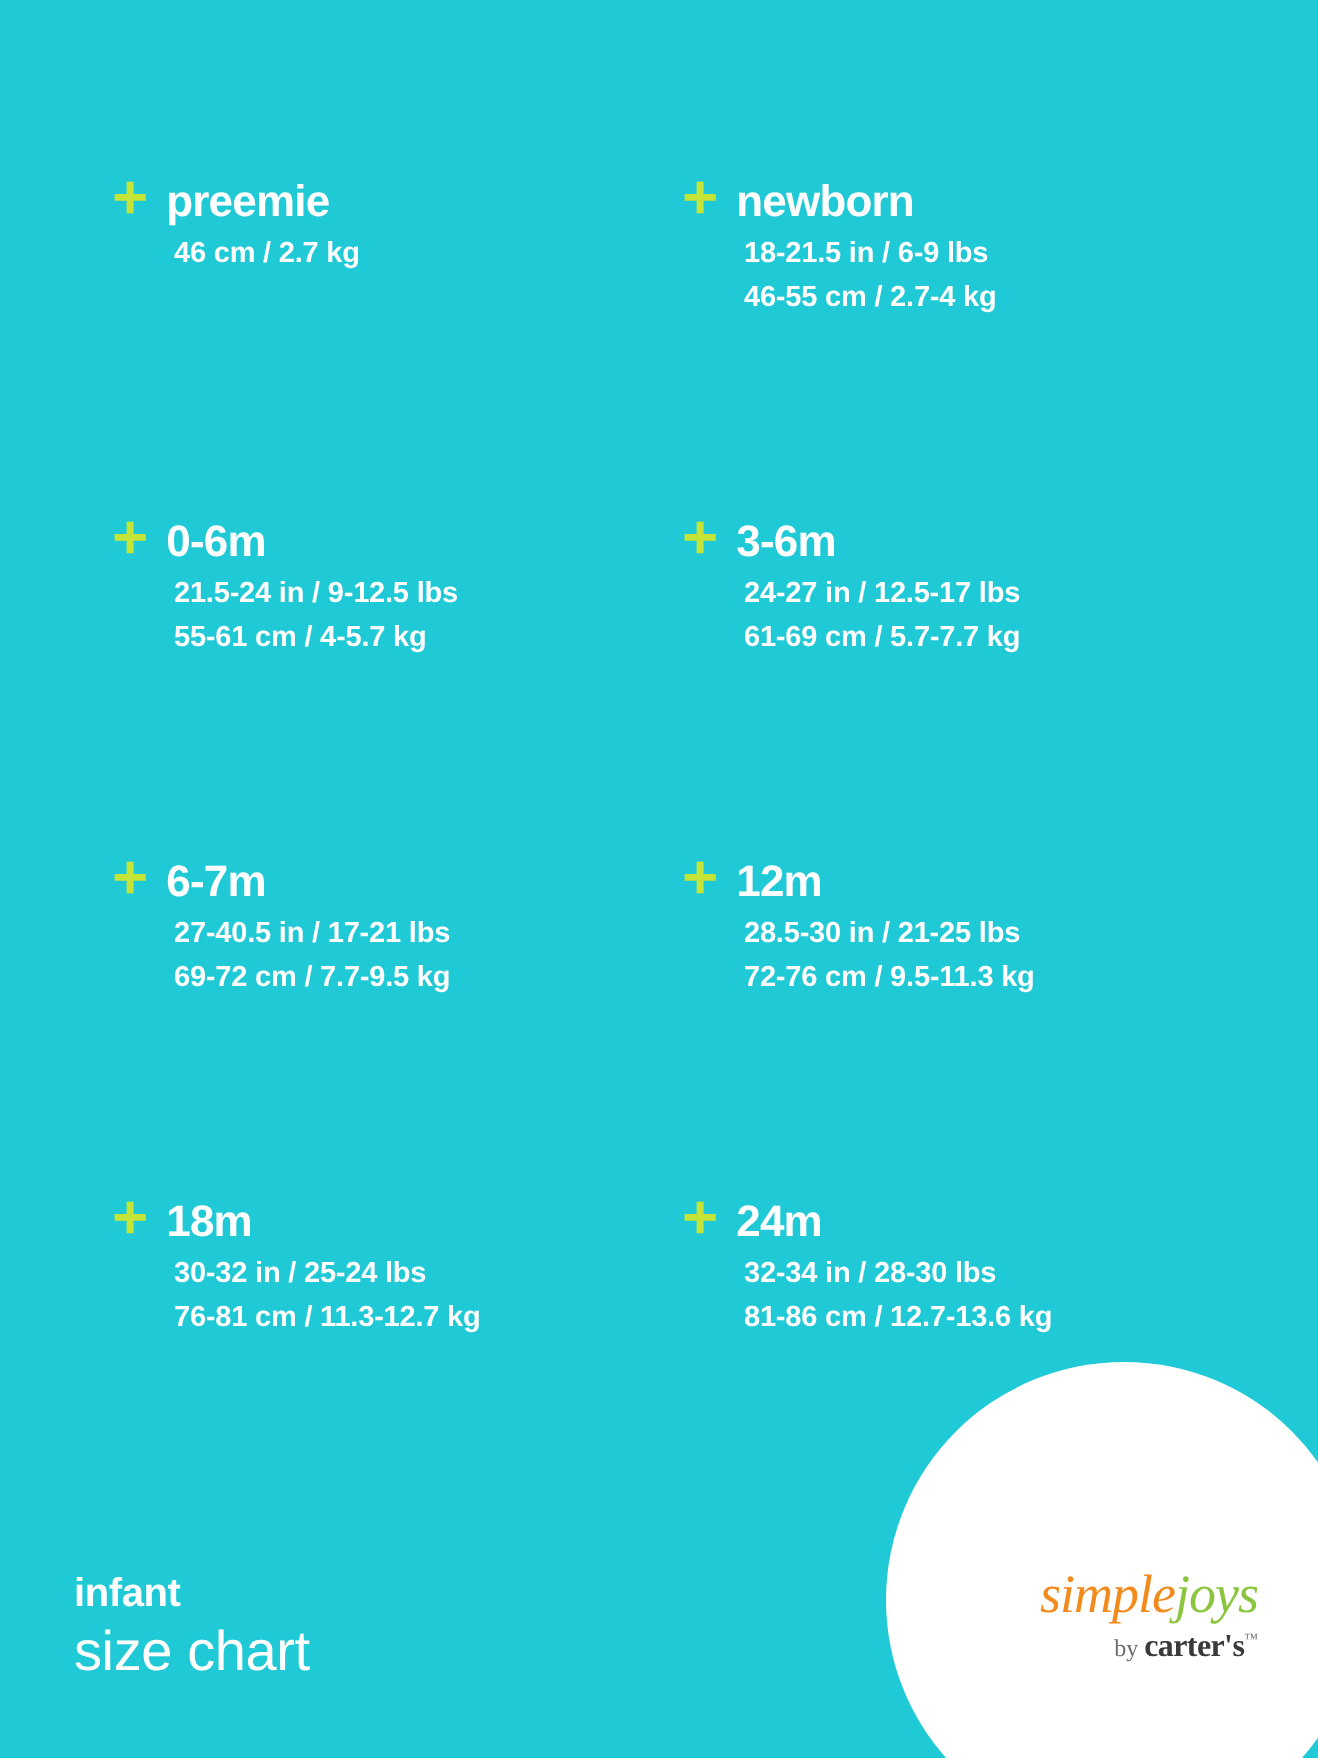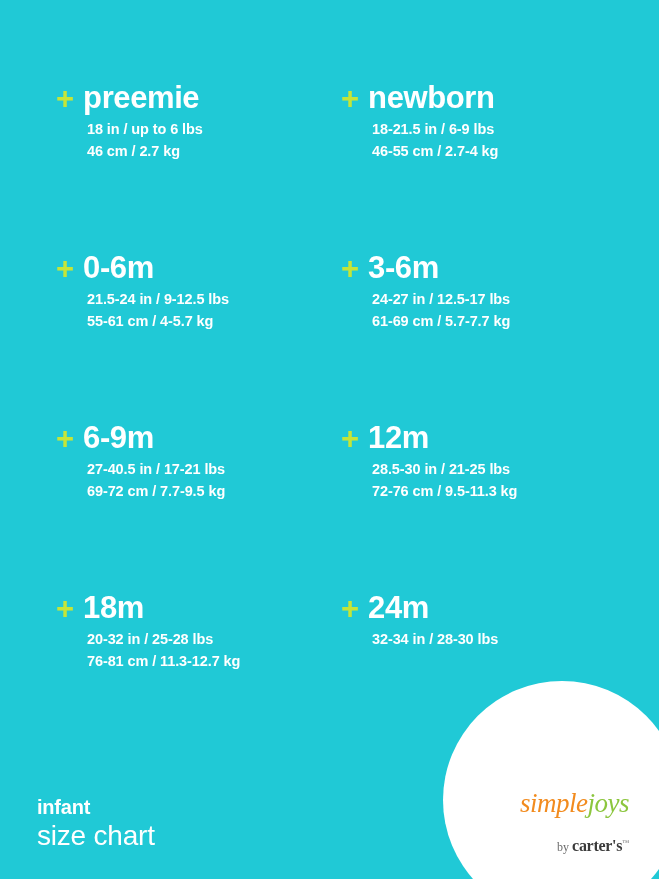--- a/index.html
+++ b/index.html
@@ -40,37 +40,37 @@
     color: #c4e538;
     font-size: 31px;
     font-weight: bold;
     line-height: 1;
     margin-right: 9px;
     position: relative;
     top: 1px;
   }
   .size-name {
     color: #ffffff;
-    font-size: 31px;
+    font-size: 22px;
     font-weight: bold;
     letter-spacing: -0.4px;
     line-height: 1.05;
   }
   .meas {
     color: #ffffff;
     font-size: 14.5px;
     font-weight: bold;
     line-height: 1.55;
     margin-left: 31px;
     letter-spacing: -0.1px;
   }
   .footer-title {
     position: absolute;
     left: 37px;
-    bottom: 26px;
+    bottom: 36px;
     color: #ffffff;
   }
   .footer-title .line1 {
     font-size: 20px;
     font-weight: bold;
     line-height: 1.15;
     letter-spacing: -0.2px;
   }
   .footer-title .line2 {
     font-size: 28px;
@@ -83,21 +83,21 @@
     right: -22px;
     bottom: -40px;
     width: 238px;
     height: 238px;
     background: #ffffff;
     border-radius: 50%;
   }
   .logo-inner {
     position: absolute;
     right: 30px;
-    bottom: 24px;
+    bottom: 46px;
     text-align: right;
     width: 190px;
   }
   .logo-line1 {
     font-size: 27px;
     line-height: 1;
     white-space: nowrap;
     font-family: "Liberation Serif", serif;
   }
   .logo-simple {
@@ -106,21 +106,21 @@
     font-weight: normal;
     letter-spacing: -0.5px;
   }
   .logo-joys {
     color: #8cc63e;
     font-style: italic;
     font-weight: normal;
     letter-spacing: -0.5px;
   }
   .logo-line2 {
-    margin-top: 20px;
+    margin-top: 4px;
     font-size: 16px;
     color: #4a4a4a;
     white-space: nowrap;
     font-family: "Liberation Serif", serif;
   }
   .logo-by { font-size: 12px; color: #6d6d6d; }
   .logo-carters { font-weight: bold; color: #3a3a3a; letter-spacing: -0.3px; }
   .logo-tm { font-size: 7px; vertical-align: super; color: #6d6d6d; }
 </style>
 </head>
@@ -128,21 +128,20 @@
 
 <div class="chart">
 
   <div class="grid">
 
     <div class="cell">
       <div class="size-head">
         <span class="plus">+</span>
         <span class="size-name">preemie</span>
       </div>
-      <div class="meas">18 in / up to 6 lbs</div>
       <div class="meas">46 cm / 2.7 kg</div>
     </div>
 
     <div class="cell">
       <div class="size-head">
         <span class="plus">+</span>
         <span class="size-name">newborn</span>
       </div>
       <div class="meas">18-21.5 in / 6-9 lbs</div>
       <div class="meas">46-55 cm / 2.7-4 kg</div>
@@ -162,50 +161,51 @@
         <span class="plus">+</span>
         <span class="size-name">3-6m</span>
       </div>
       <div class="meas">24-27 in / 12.5-17 lbs</div>
       <div class="meas">61-69 cm / 5.7-7.7 kg</div>
     </div>
 
     <div class="cell">
       <div class="size-head">
         <span class="plus">+</span>
-        <span class="size-name">6-9m</span>
+        <span class="size-name">6-7m</span>
       </div>
       <div class="meas">27-40.5 in / 17-21 lbs</div>
       <div class="meas">69-72 cm / 7.7-9.5 kg</div>
     </div>
 
     <div class="cell">
       <div class="size-head">
         <span class="plus">+</span>
         <span class="size-name">12m</span>
       </div>
       <div class="meas">28.5-30 in / 21-25 lbs</div>
       <div class="meas">72-76 cm / 9.5-11.3 kg</div>
     </div>
 
     <div class="cell">
       <div class="size-head">
         <span class="plus">+</span>
         <span class="size-name">18m</span>
       </div>
-      <div class="meas">20-32 in / 25-28 lbs</div>
+      <div class="meas">30-32 in / 25-24 lbs</div>
       <div class="meas">76-81 cm / 11.3-12.7 kg</div>
     </div>
 
     <div class="cell">
       <div class="size-head">
         <span class="plus">+</span>
         <span class="size-name">24m</span>
       </div>
       <div class="meas">32-34 in / 28-30 lbs</div>
+      <div class="meas">81-86 cm / 12.7-13.6 kg</div>
     </div>
 
   </div>
 
   <div class="footer-title">
     <div class="line1">infant</div>
     <div class="line2">size chart</div>
   </div>
 
   <div class="logo-badge"></div>

